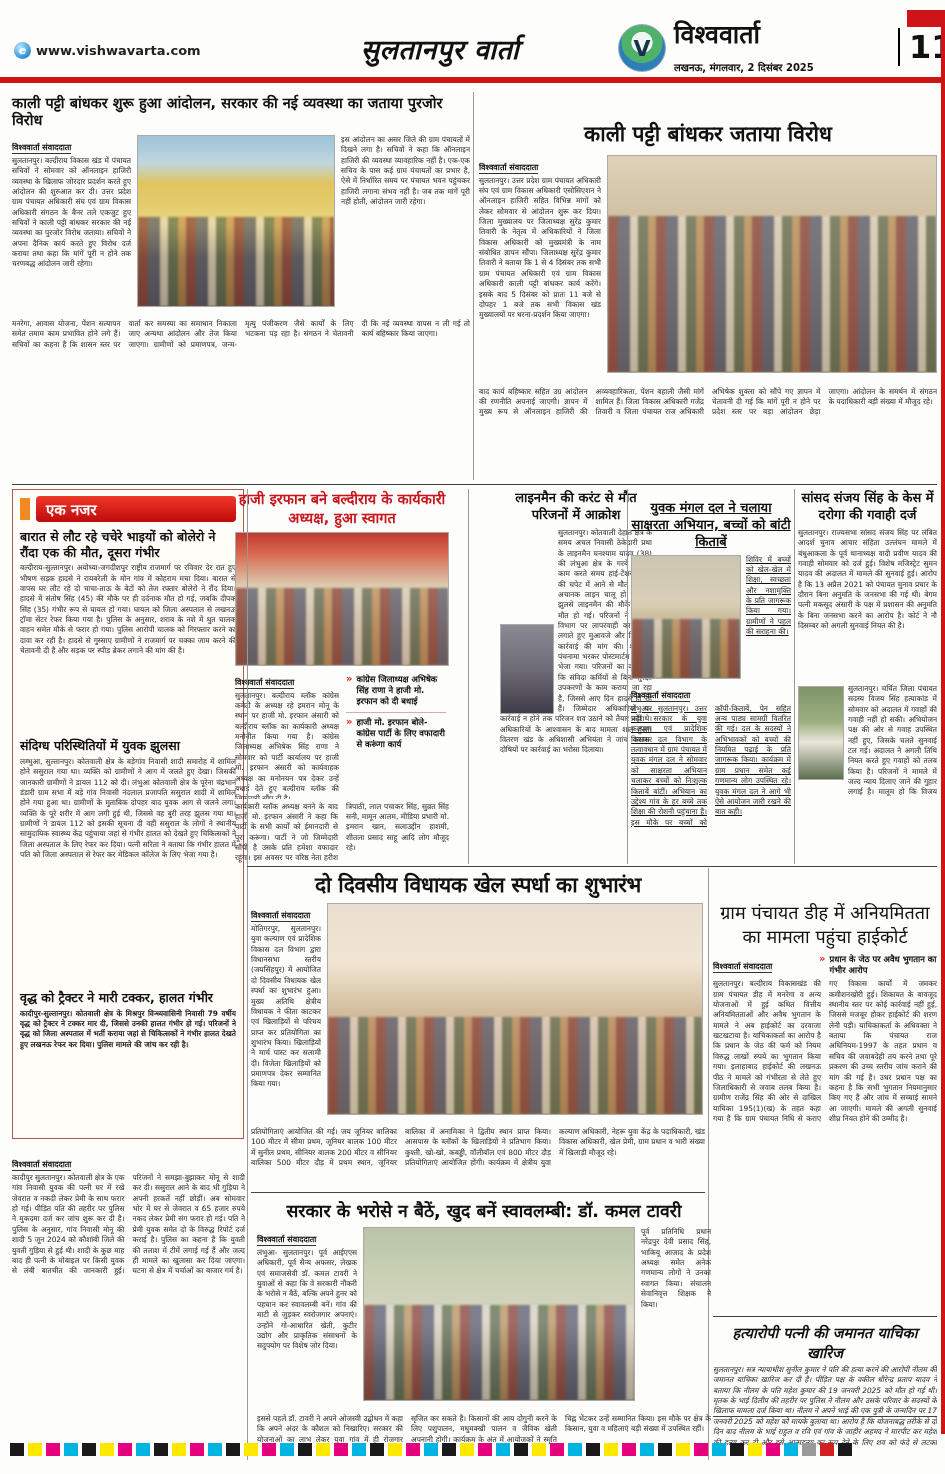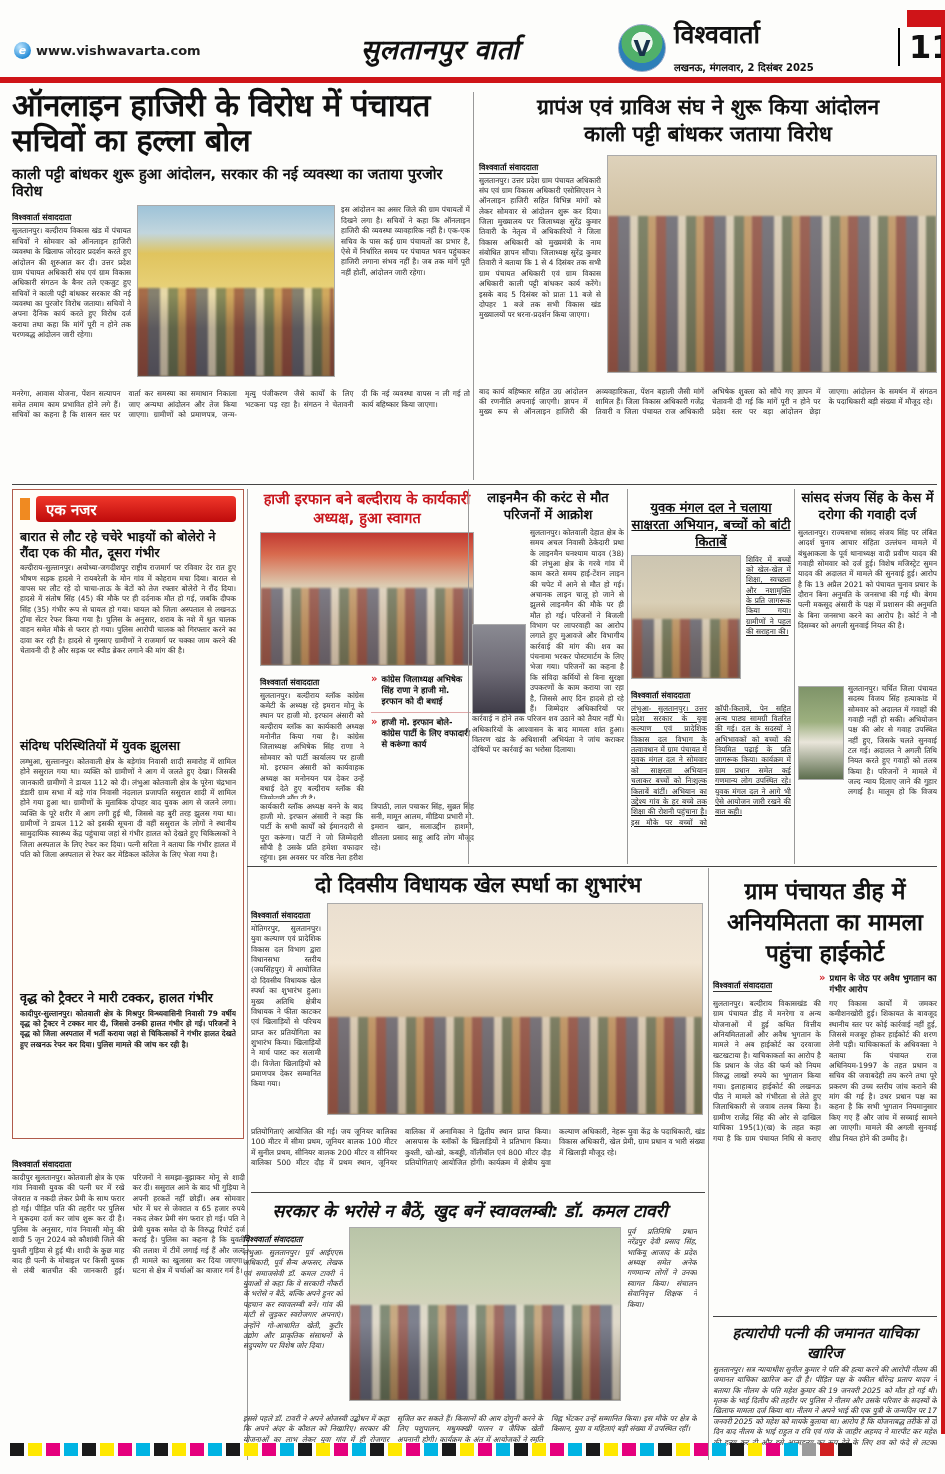--- a/index.html
+++ b/index.html
@@ -60,21 +60,21 @@
             font-weight:bold;padding:3px 10px;border-radius:4px;}
   .en-h{font-size:12.5px;font-weight:bold;line-height:1.25;margin:7px 0 3px;}
   
   .hl-sm{font-size:13px;font-weight:bold;text-align:center;line-height:1.3;margin-bottom:4px;}
   .hl-red{color:#c8161d;font-size:14.5px;}
   .blt{display:flex;gap:4px;font-size:8.4px;font-weight:bold;line-height:1.35;padding:4px 0;
        border-bottom:1px solid #e0a8a8;}
   .blt:last-child{border-bottom:none;}
   .mark{color:#d21f26;font-weight:900;font-size:10px;line-height:1;}
   .hl-mid{font-size:21px;font-weight:bold;text-align:center;letter-spacing:-.3px;}
-  .hl-deeh{font-size:23px;font-weight:bold;text-align:center;line-height:1.35;}
+  .hl-deeh{font-size:18px;font-weight:normal;text-align:center;line-height:1.35;margin-top:25px;}
   .hl-jewar{font-size:20px;font-weight:bold;text-align:center;line-height:1.45;}
   .hl-kamal{font-size:17.5px;font-weight:bold;text-align:center;}
   .hl-jam{font-size:14.5px;font-weight:bold;text-align:center;}
   
   .pbar{position:absolute;left:10px;top:1442px;width:925px;height:15px;display:flex;gap:4px;align-items:center;}
   .pbar div{width:14px;height:13px;}
 </style>
 </head>
 <body>
 
@@ -91,38 +91,37 @@
       <div class="masthead">विश्ववार्ता</div>
       <div class="hdr-date">लखनऊ,   मंगलवार, 2 दिसंबर 2025</div>
     </span>
   </div>
   <div class="pagenum">11</div>
   <div class="corner-red"></div>
   <div class="edge-red"></div>
   <div class="red-rule"></div>
 
   <div class="abs" style="left:12px;top:88px;width:458px;">
-    <div class="ll-h1">ऑनलाइन हाजिरी के विरोध में पंचायत सचिवों का हल्ला बोल</div>
     <div class="ll-sub">काली पट्टी बांधकर शुरू हुआ आंदोलन, सरकार की नई व्यवस्था का जताया पुरजोर विरोध</div>
     <div style="margin-top:5px;display:flex;gap:6px;">
       <div style="width:120px;">
         <div class="byline">विश्ववार्ता संवाददाता</div>
         <div class="bd" style="height:158px;">सुलतानपुर। बल्दीराय विकास खंड में पंचायत सचिवों ने सोमवार को ऑनलाइन हाजिरी व्यवस्था के खिलाफ जोरदार प्रदर्शन करते हुए आंदोलन की शुरुआत कर दी। उत्तर प्रदेश ग्राम पंचायत अधिकारी संघ एवं ग्राम विकास अधिकारी संगठन के बैनर तले एकजुट हुए सचिवों ने काली पट्टी बांधकर सरकार की नई व्यवस्था का पुरजोर विरोध जताया। सचिवों ने अपना दैनिक कार्य करते हुए विरोध दर्ज कराया तथा कहा कि मांगें पूरी न होने तक चरणबद्ध आंदोलन जारी रहेगा।</div>
       </div>
       <div class="ph ph-panchayat" style="width:196px;height:170px;">
           <div class="crowd"></div>
         </div>
       <div class="bd" style="width:130px;height:170px;">इस आंदोलन का असर जिले की ग्राम पंचायतों में दिखने लगा है। सचिवों ने कहा कि ऑनलाइन हाजिरी की व्यवस्था व्यावहारिक नहीं है। एक-एक सचिव के पास कई ग्राम पंचायतों का प्रभार है, ऐसे में निर्धारित समय पर पंचायत भवन पहुंचकर हाजिरी लगाना संभव नहीं है। जब तक मांगें पूरी नहीं होतीं, आंदोलन जारी रहेगा।</div>
     </div>
     <div class="bd cols4" style="margin-top:5px;height:88px;">मनरेगा, आवास योजना, पेंशन सत्यापन समेत तमाम काम प्रभावित होने लगे हैं। सचिवों का कहना है कि शासन स्तर पर वार्ता कर समस्या का समाधान निकाला जाए अन्यथा आंदोलन और तेज किया जाएगा। ग्रामीणों को प्रमाणपत्र, जन्म-मृत्यु पंजीकरण जैसे कार्यों के लिए भटकना पड़ रहा है। संगठन ने चेतावनी दी कि नई व्यवस्था वापस न ली गई तो कार्य बहिष्कार किया जाएगा।</div>
   </div>
 
   <div class="abs" style="left:479px;top:94px;width:458px;">
     <div class="lr-h1">
-      <span>ग्रापंअ एवं ग्राविअ संघ ने शुरू किया आंदोलन</span><br>
+      <br>
       <span>काली पट्टी बांधकर जताया विरोध</span>
     </div>
     <div style="margin-top:6px;display:flex;gap:6px;">
       <div style="width:122px;">
         <div class="byline">विश्ववार्ता संवाददाता</div>
         <div class="bd" style="height:206px;">सुलतानपुर। उत्तर प्रदेश ग्राम पंचायत अधिकारी संघ एवं ग्राम विकास अधिकारी एसोसिएशन ने ऑनलाइन हाजिरी सहित विभिन्न मांगों को लेकर सोमवार से आंदोलन शुरू कर दिया। जिला मुख्यालय पर जिलाध्यक्ष सुरेंद्र कुमार तिवारी के नेतृत्व में अधिकारियों ने जिला विकास अधिकारी को मुख्यमंत्री के नाम संबोधित ज्ञापन सौंपा। जिलाध्यक्ष सुरेंद्र कुमार तिवारी ने बताया कि 1 से 4 दिसंबर तक सभी ग्राम पंचायत अधिकारी एवं ग्राम विकास अधिकारी काली पट्टी बांधकर कार्य करेंगे। इसके बाद 5 दिसंबर को प्रातः 11 बजे से दोपहर 1 बजे तक सभी विकास खंड मुख्यालयों पर धरना-प्रदर्शन किया जाएगा।</div>
       </div>
       <div class="ph ph-memo" style="width:328px;height:216px;">
           <div class="crowd" style="height:72%;"></div>
         </div>
@@ -139,21 +138,21 @@
       <span class="en-title">एक नजर</span>
     </div>
     <div class="en-h">बारात से लौट रहे चचेरे भाइयों को बोलेरो ने रौंदा एक की मौत, दूसरा गंभीर</div>
     <div class="bd" style="height:168px;">बल्दीराय-सुल्तानपुर। अयोध्या-जगदीशपुर राष्ट्रीय राजमार्ग पर रविवार देर रात हुए भीषण सड़क हादसे ने रायबरेली के मोन गांव में कोहराम मचा दिया। बारात से वापस घर लौट रहे दो चाचा-ताऊ के बेटों को तेज रफ्तार बोलेरो ने रौंद दिया। हादसे में संतोष सिंह (45) की मौके पर ही दर्दनाक मौत हो गई, जबकि दीपक सिंह (35) गंभीर रूप से घायल हो गया। घायल को जिला अस्पताल से लखनऊ ट्रॉमा सेंटर रेफर किया गया है। पुलिस के अनुसार, शराब के नशे में धुत चालक वाहन समेत मौके से फरार हो गया। पुलिस आरोपी चालक को गिरफ्तार करने का दावा कर रही है। हादसे से गुस्साए ग्रामीणों ने राजमार्ग पर चक्का जाम करने की चेतावनी दी है और सड़क पर स्पीड ब्रेकर लगाने की मांग की है।</div>
     <div class="en-h">संदिग्ध परिस्थितियों में युवक झुलसा</div>
     <div class="bd" style="height:226px;">लम्भुआ, सुल्तानपुर। कोतवाली क्षेत्र के बड़ेगांव निवासी शादी समारोह में शामिल होने ससुराल गया था। व्यक्ति को ग्रामीणों ने आग में जलते हुए देखा। जिसकी जानकारी ग्रामीणों ने डायल 112 को दी। लंभुआ कोतवाली क्षेत्र के पूरेना चंद्रभान डंडारी ग्राम सभा में बड़े गांव निवासी नंदलाल प्रजापति ससुराल शादी में शामिल होने गया हुआ था। ग्रामीणों के मुताबिक दोपहर बाद युवक आग से जलने लगा। व्यक्ति के पूरे शरीर में आग लगी हुई थी, जिससे वह बुरी तरह झुलस गया था। ग्रामीणों ने डायल 112 को इसकी सूचना दी वहीं ससुराल के लोगों ने स्थानीय सामुदायिक स्वास्थ्य केंद्र पहुंचाया जहां से गंभीर हालत को देखते हुए चिकित्सकों ने जिला अस्पताल के लिए रेफर कर दिया। पत्नी सरिता ने बताया कि गंभीर हालत में पति को जिला अस्पताल से रेफर कर मेडिकल कॉलेज के लिए भेजा गया है।</div>
     <div class="en-h">वृद्ध को ट्रैक्टर ने मारी टक्कर, हालत गंभीर</div>
     <div class="bd" style="height:74px;font-weight:bold;">कादीपुर-सुल्तानपुर। कोतवाली क्षेत्र के मिश्रपुर विन्ध्यवासिनी निवासी 79 वर्षीय वृद्ध को ट्रैक्टर ने टक्कर मार दी, जिससे उनकी हालत गंभीर हो गई। परिजनों ने वृद्ध को जिला अस्पताल में भर्ती कराया जहां से चिकित्सकों ने गंभीर हालत देखते हुए लखनऊ रेफर कर दिया। पुलिस मामले की जांच कर रही है।</div>
   </div>
 
-  <div class="abs" style="left:260px;top:490px;width:214px;">
+  <div class="abs" style="left:235px;top:490px;width:214px;">
     <div class="hl-sm hl-red">हाजी इरफान बने बल्दीराय के कार्यकारी अध्यक्ष, हुआ स्वागत</div>
     <div class="ph ph-congress" style="width:212px;height:132px;">
         <div class="crowd" style="height:58%;"></div>
       </div>
     <div style="display:flex;gap:7px;margin-top:4px;">
       <div style="width:104px;">
         <div class="byline">विश्ववार्ता संवाददाता</div>
         <div class="bd" style="height:108px;">सुलतानपुर। बल्दीराय ब्लॉक कांग्रेस कमेटी के अध्यक्ष रहे इमरान मोनू के स्थान पर हाजी मो. इरफान अंसारी को बल्दीराय ब्लॉक का कार्यकारी अध्यक्ष मनोनीत किया गया है। कांग्रेस जिलाध्यक्ष अभिषेक सिंह राणा ने सोमवार को पार्टी कार्यालय पर हाजी मो. इरफान अंसारी को कार्यवाहक अध्यक्ष का मनोनयन पत्र देकर उन्हें बधाई देते हुए बल्दीराय ब्लॉक की जिम्मेदारी सौंप दी है।</div>
       </div>
       <div style="width:100px;">
@@ -166,21 +165,21 @@
             <span>हाजी मो. इरफान बोले- कांग्रेस पार्टी के लिए वफादारी से करूंगा कार्य</span>
           </div>
       </div>
     </div>
     <div class="bd cols2" style="margin-top:3px;height:90px;">कार्यकारी ब्लॉक अध्यक्ष बनने के बाद हाजी मो. इरफान अंसारी ने कहा कि पार्टी के सभी कार्यों को ईमानदारी से पूरा करूंगा। पार्टी ने जो जिम्मेदारी सौंपी है उसके प्रति हमेशा वफादार रहूंगा। इस अवसर पर वरिष्ठ नेता हरीश त्रिपाठी, लाल पचाकर सिंह, सुब्रत सिंह सनी, मामून आलम, मीडिया प्रभारी मो. इमरान खान, सलाउद्दीन हाशमी, शीतला प्रसाद साहू आदि लोग मौजूद रहे।</div>
   </div>
 
   <div class="vline" style="left:247px;top:489px;height:971px;"></div>
   <div class="vline" style="left:468px;top:489px;height:375px;"></div>
 
-  <div class="abs" style="left:472px;top:490px;width:152px;">
+  <div class="abs" style="left:500px;top:490px;width:152px;">
     <div class="hl-sm">लाइनमैन की करंट से मौत परिजनों में आक्रोश</div>
     <div class="bd" style="height:330px;">
       <span class="ph ph-lineman" style="float:left;width:52px;height:88px;margin:96px 4px 0 0;display:block;"></span>
       <span>सुलतानपुर। कोतवाली देहात क्षेत्र के समय अचल निवासी ठेकेदारी प्रथा के लाइनमैन घनश्याम यादव (38) की लंभुआ क्षेत्र के गरबे गांव में काम करते समय हाई-टेंशन लाइन की चपेट में आने से मौत हो गई। अचानक लाइन चालू हो जाने से झुलसे लाइनमैन की मौके पर ही मौत हो गई। परिजनों ने बिजली विभाग पर लापरवाही का आरोप लगाते हुए मुआवजे और विभागीय कार्रवाई की मांग की। शव का पंचनामा भरकर पोस्टमार्टम के लिए भेजा गया। परिजनों का कहना है कि संविदा कर्मियों से बिना सुरक्षा उपकरणों के काम कराया जा रहा है, जिससे आए दिन हादसे हो रहे हैं। जिम्मेदार अधिकारियों पर कार्रवाई न होने तक परिजन शव उठाने को तैयार नहीं थे। अधिकारियों के आश्वासन के बाद मामला शांत हुआ। वितरण खंड के अधिशासी अभियंता ने जांच कराकर दोषियों पर कार्रवाई का भरोसा दिलाया।</span>
     </div>
   </div>
 
   <div class="vline" style="left:627px;top:489px;height:375px;"></div>
 
   <div class="abs" style="left:631px;top:500px;width:160px;text-decoration:underline;">
@@ -240,21 +239,21 @@
 
   <div class="abs" style="left:12px;top:1148px;width:233px;">
     <div style="margin-top:4px;">
       <div class="byline">विश्ववार्ता संवाददाता</div>
       <div class="bd cols2" style="height:240px;">कादीपुर सुलतानपुर। कोतवाली क्षेत्र के एक गांव निवासी युवक की पत्नी घर में रखे जेवरात व नकदी लेकर प्रेमी के साथ फरार हो गई। पीड़ित पति की तहरीर पर पुलिस ने मुकदमा दर्ज कर जांच शुरू कर दी है। पुलिस के अनुसार, गांव निवासी मोनू की शादी 5 जून 2024 को कौशांबी जिले की युवती गुड़िया से हुई थी। शादी के कुछ माह बाद ही पत्नी के मोबाइल पर किसी युवक से लंबी बातचीत की जानकारी हुई। परिजनों ने समझा-बुझाकर मोनू से शादी कर दी। ससुराल आने के बाद भी गुड़िया ने अपनी हरकतें नहीं छोड़ीं। अब सोमवार भोर में घर से जेवरात व 65 हजार रुपये नकद लेकर प्रेमी संग फरार हो गई। पति ने प्रेमी युवक समेत दो के विरुद्ध रिपोर्ट दर्ज कराई है। पुलिस का कहना है कि युवती की तलाश में टीमें लगाई गई हैं और जल्द ही मामले का खुलासा कर दिया जाएगा। घटना से क्षेत्र में चर्चाओं का बाजार गर्म है।</div>
     </div>
   </div>
 
   <div class="hline" style="left:251px;top:1192px;width:454px;"></div>
 
-  <div class="abs" style="left:243px;top:1198px;width:454px;font-style:italic;">
+  <div class="abs" style="left:257px;top:1198px;width:454px;">
     <div class="hl-kamal">सरकार के भरोसे न बैठें, खुद बनें स्वावलम्बी: डॉ. कमल टावरी</div>
     <div style="display:flex;gap:6px;margin-top:5px;">
       <div style="width:100px;">
         <div class="byline">विश्ववार्ता संवाददाता</div>
         <div class="bd" style="height:162px;">लंभुआ- सुलतानपुर। पूर्व आईएएस अधिकारी, पूर्व सैन्य अफसर, लेखक एवं समाजसेवी डॉ. कमल टावरी ने युवाओं से कहा कि वे सरकारी नौकरी के भरोसे न बैठें, बल्कि अपने हुनर को पहचान कर स्वावलम्बी बनें। गांव की माटी से जुड़कर स्वरोजगार अपनाएं। उन्होंने गो-आधारित खेती, कुटीर उद्योग और प्राकृतिक संसाधनों के सदुपयोग पर विशेष जोर दिया।</div>
       </div>
       <div class="ph ph-kamal" style="width:270px;height:172px;">
           <div class="crowd" style="height:55%;"></div>
         </div>
       <div class="bd" style="width:70px;height:172px;">पूर्व प्रतिनिधि प्रधान नरेंद्रपुर देवी प्रसाद सिंह, भाकियू आजाद के प्रदेश अध्यक्ष समेत अनेक गणमान्य लोगों ने उनका स्वागत किया। संचालन सेवानिवृत्त शिक्षक ने किया।</div>

